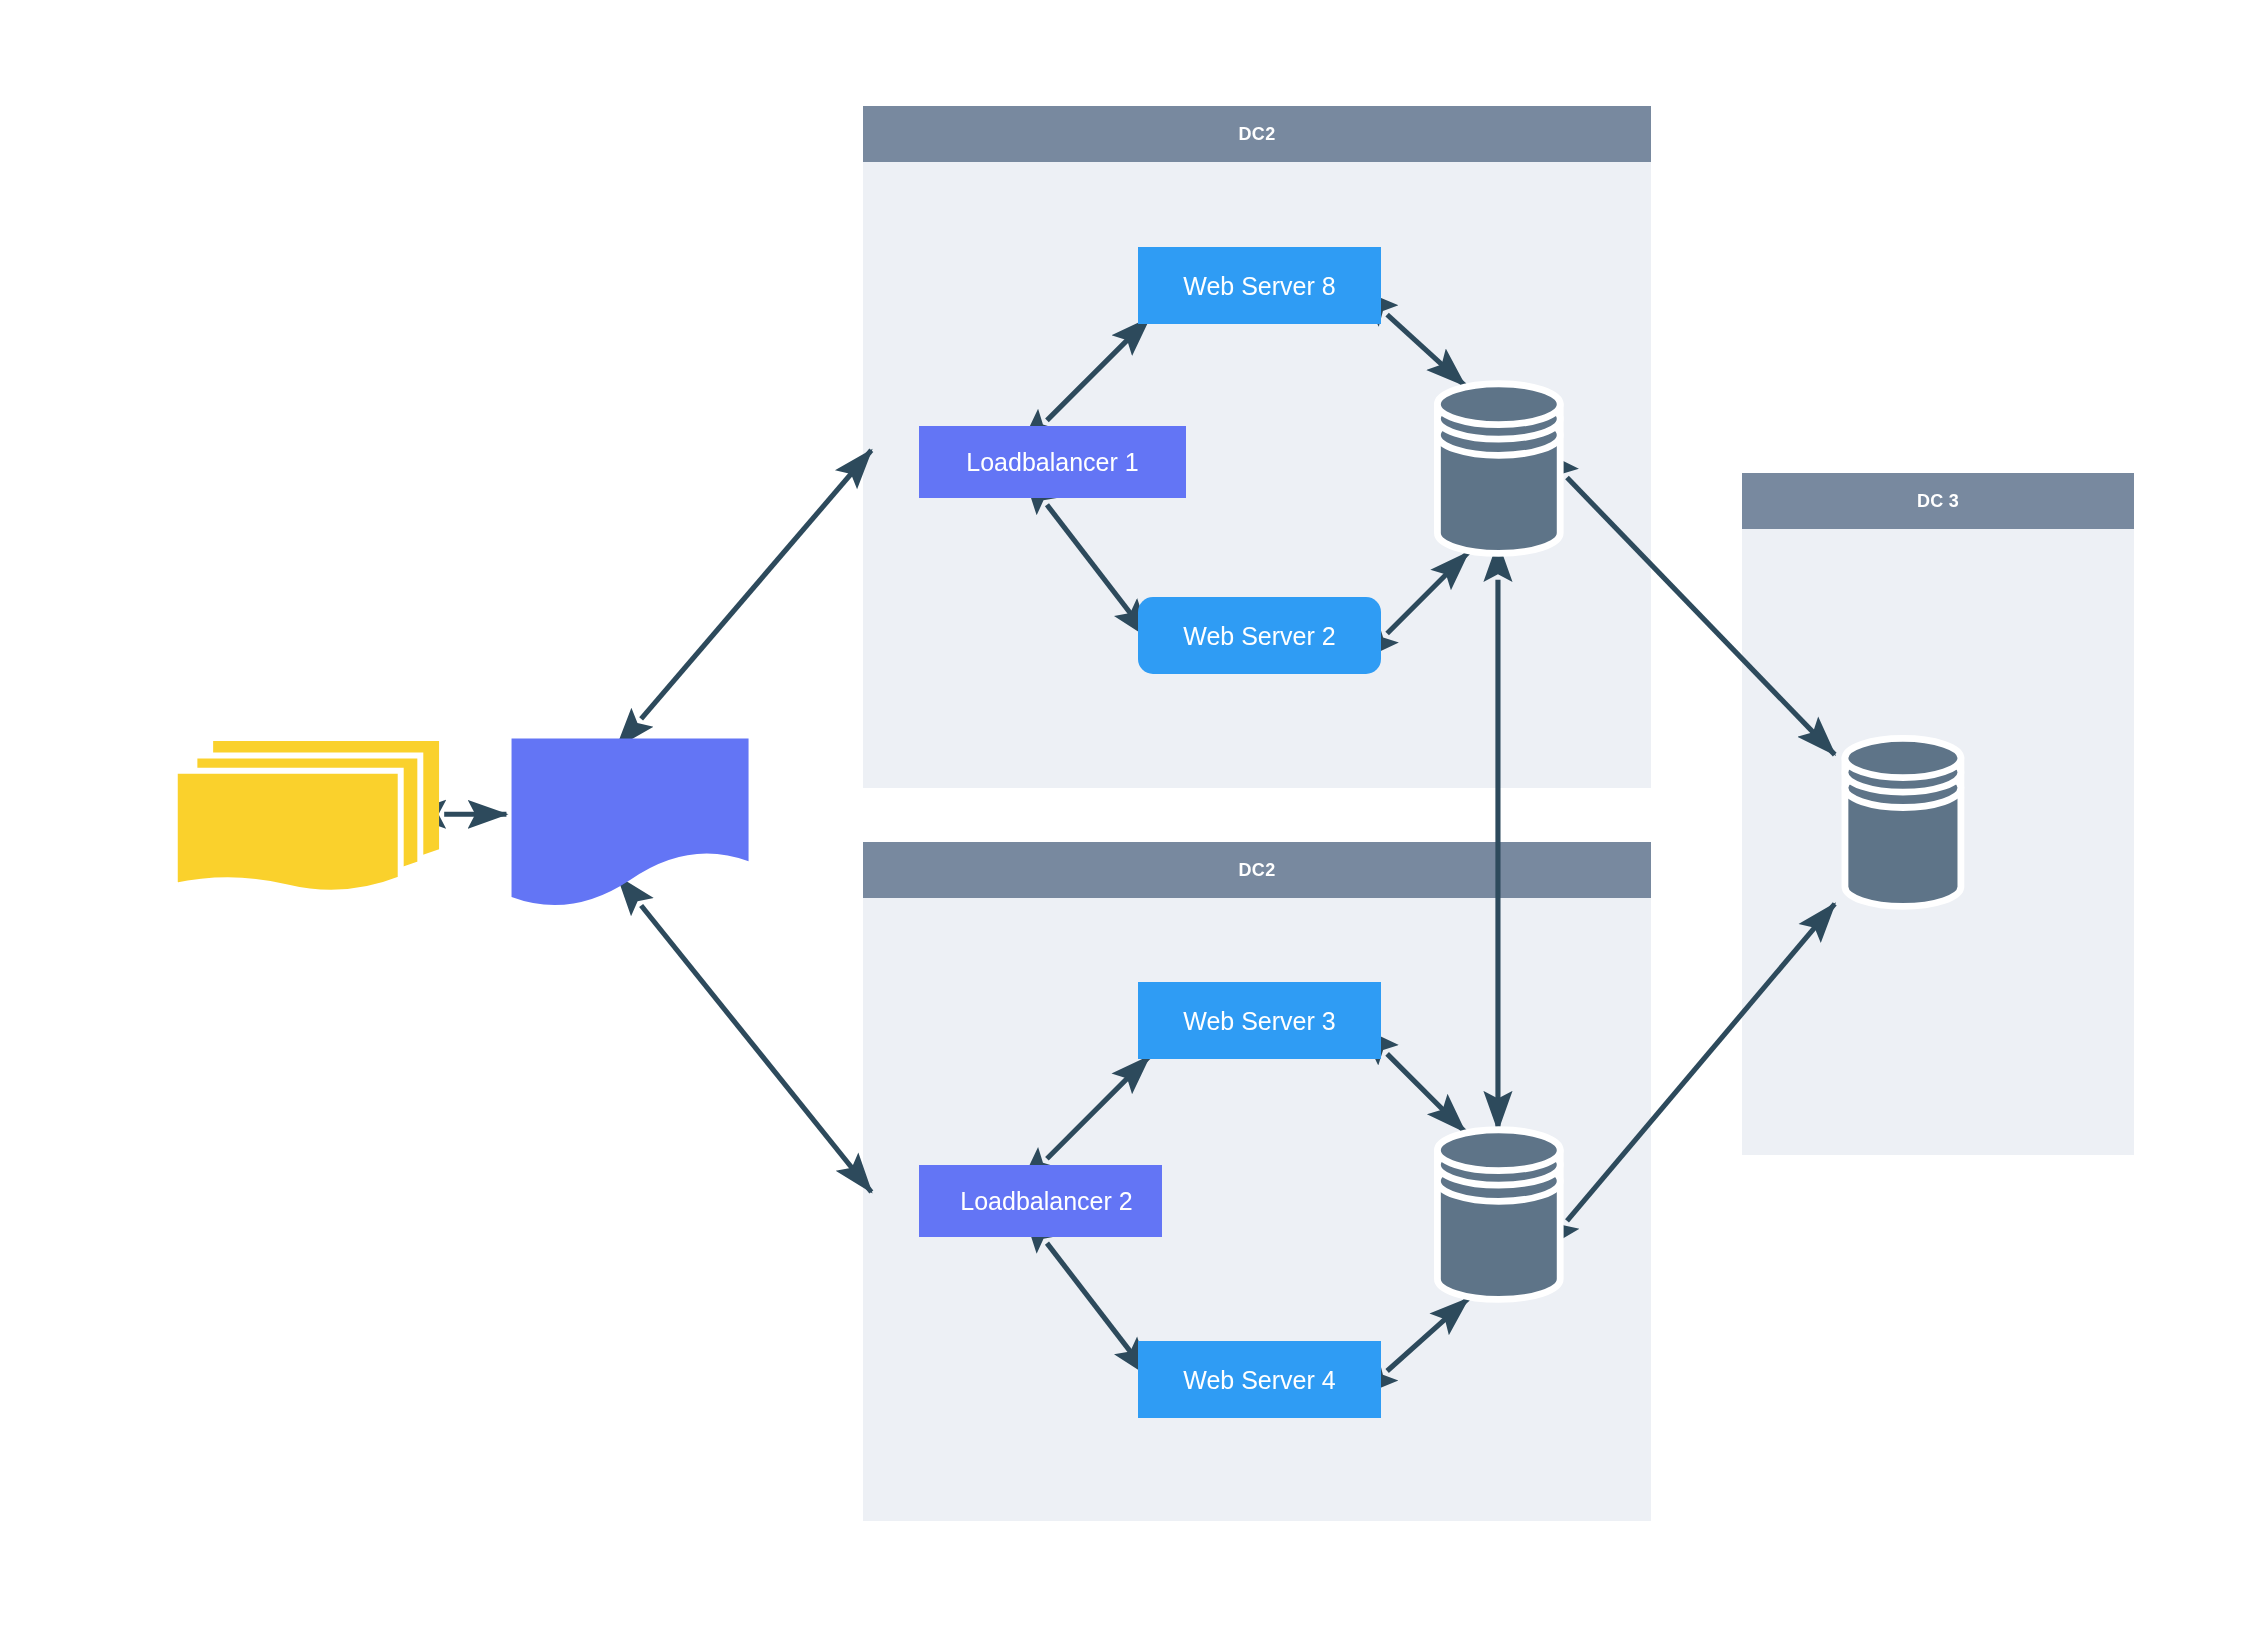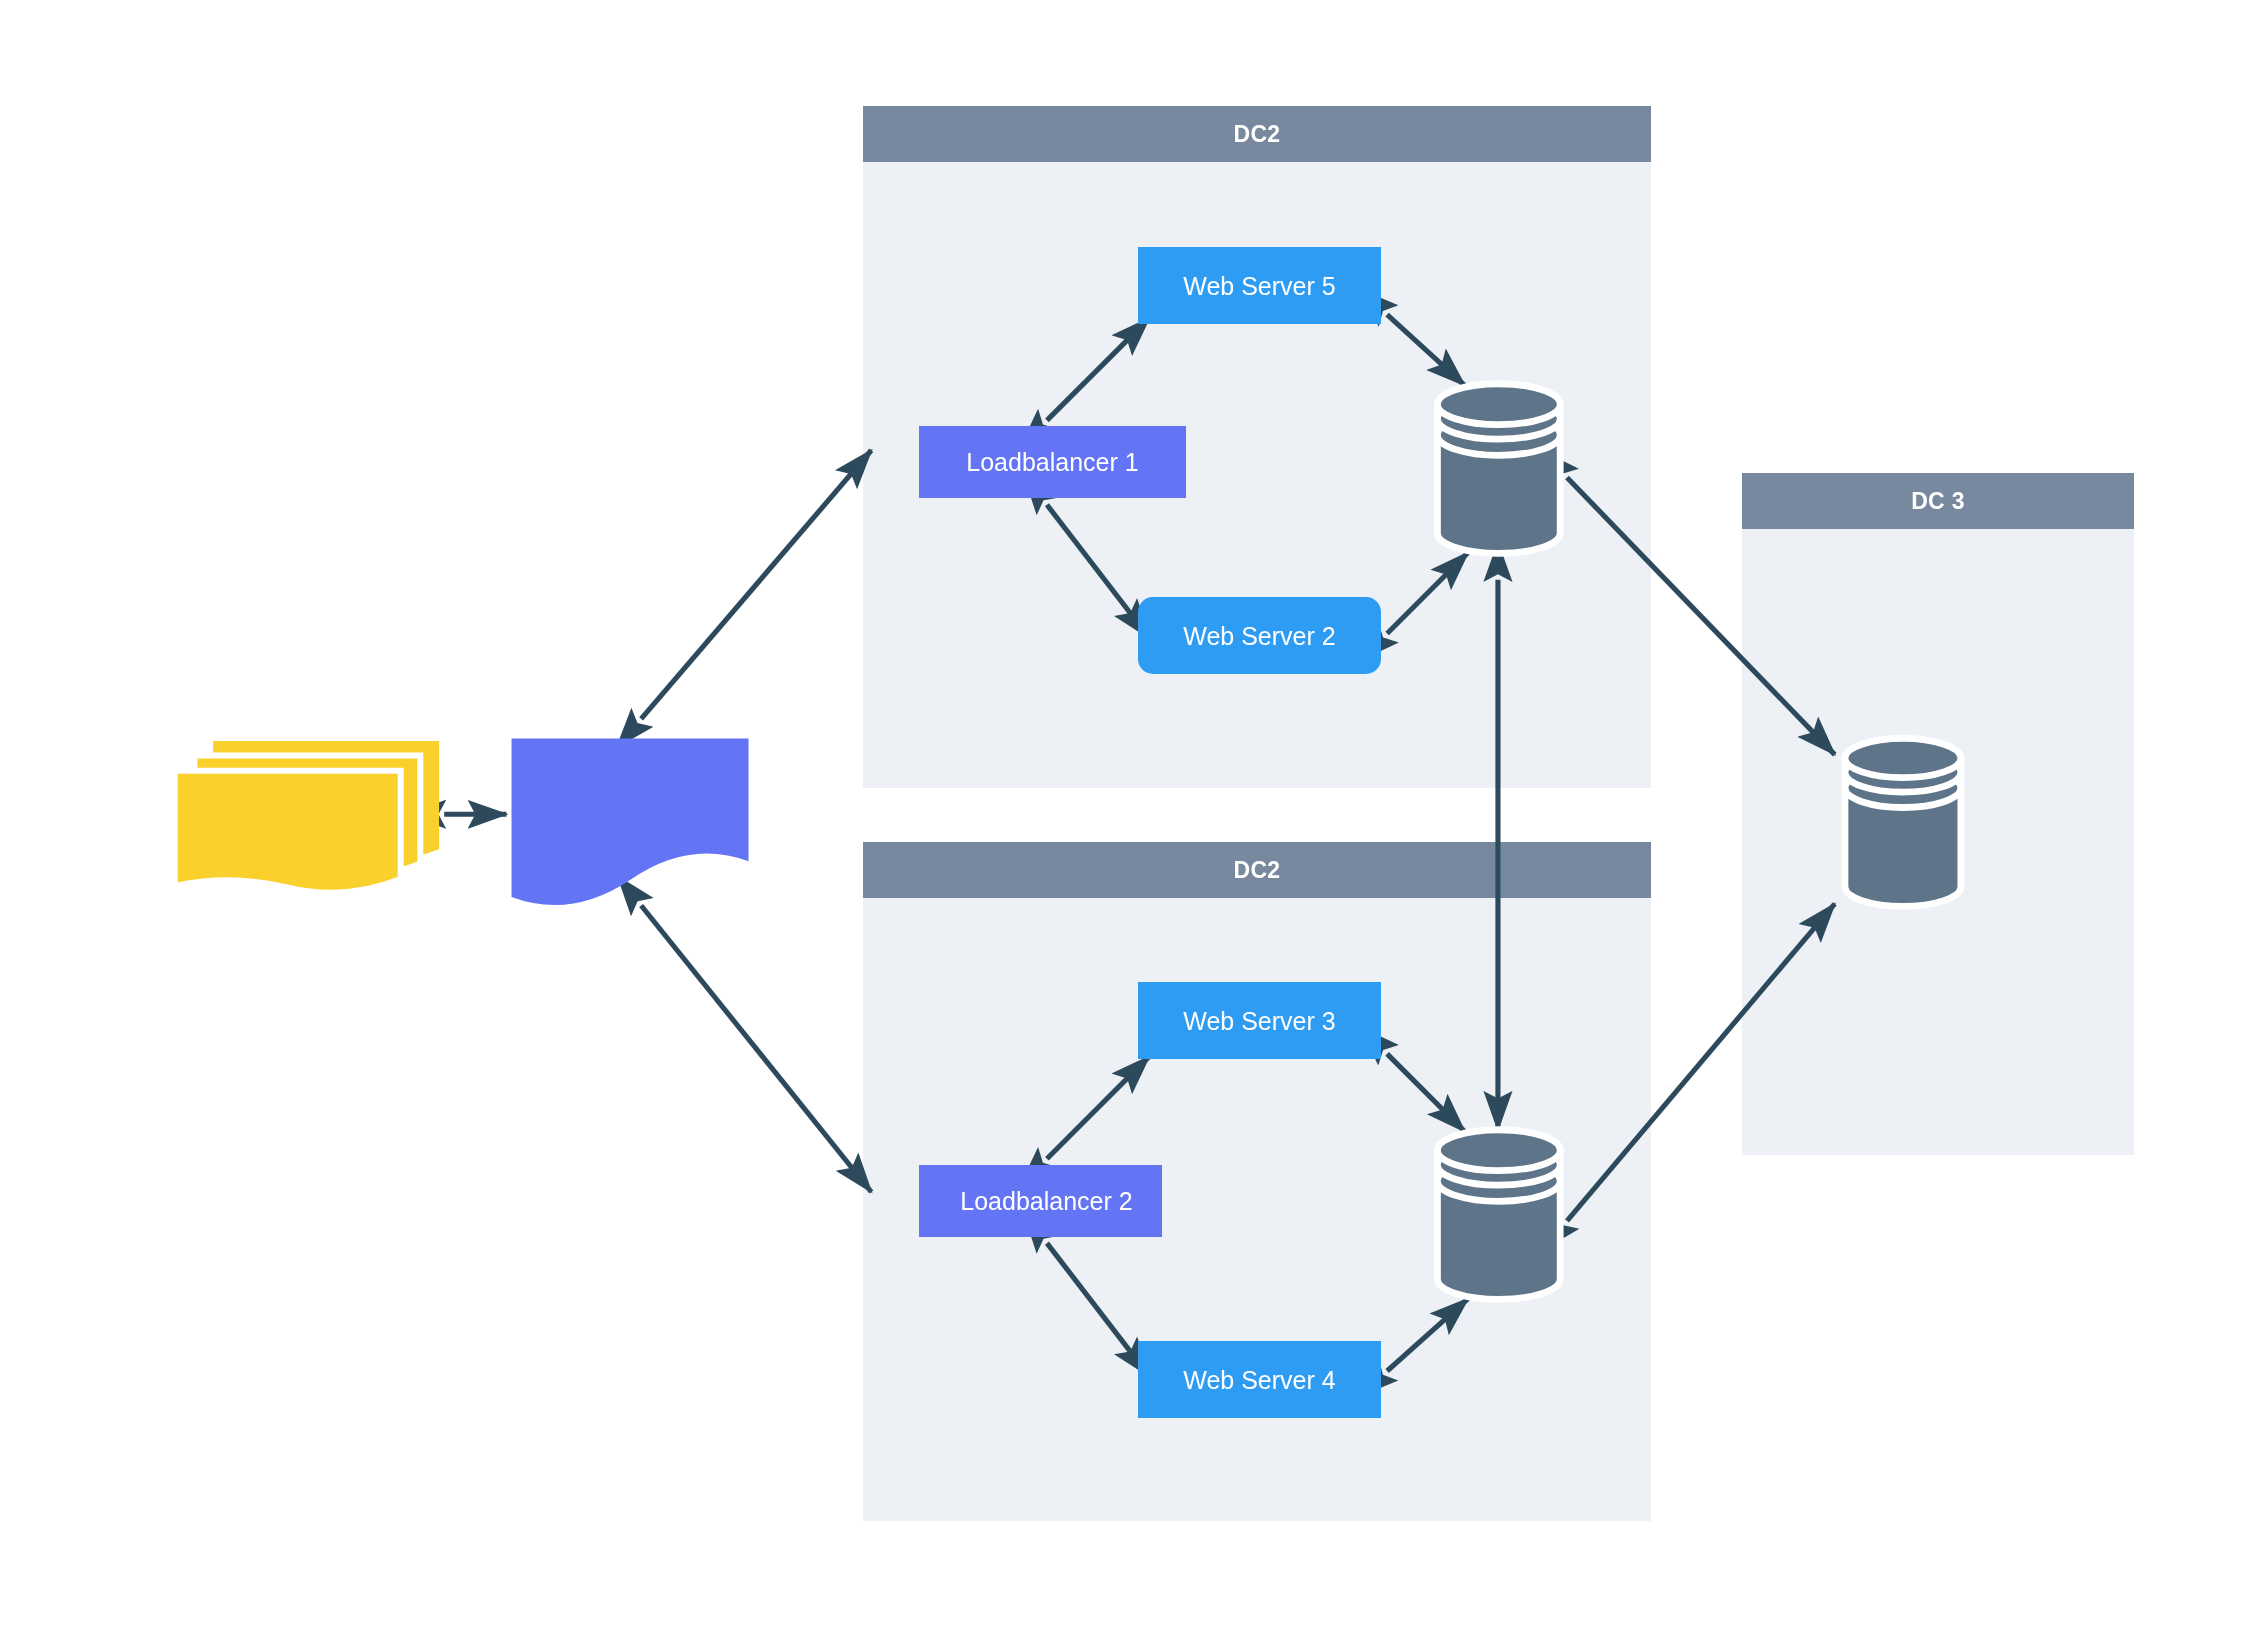--- a/index.html
+++ b/index.html
@@ -20,21 +20,21 @@
     box-sizing: border-box;
   }
   .container-header {
     position: absolute;
     left: 0;
     top: 0;
     width: 100%;
     height: 56px;
     background: #78899f;
     color: #ffffff;
-    font-size: 23px;
+    font-size: 18px;
     font-weight: bold;
     display: flex;
     align-items: center;
     justify-content: center;
     letter-spacing: 0.3px;
   }
   .container-body {
     position: absolute;
     left: 0;
     top: 56px;
@@ -172,21 +172,21 @@
     </g>
   </svg>
 
   <div class="node node-lb" id="n-loadbalancer1" style="left: 919px; top: 426px; width: 267px; height: 72px;">
     <span>Loadbalancer 1</span>
   </div>
   <div class="node node-lb" id="n-loadbalancer2" style="left: 919px; top: 1165px; width: 243px; height: 72px; padding-left: 12px;">
     <span>Loadbalancer 2</span>
   </div>
   <div class="node node-web" id="n-webserver1" style="left: 1138px; top: 247px; width: 243px; height: 77px;">
-    <span>Web Server 5</span>
+    <span>Web Server 8</span>
   </div>
   <div class="node node-web" id="n-webserver2" style="left: 1138px; top: 597px; width: 243px; height: 77px; border-radius: 15px;">
     <span>Web Server 2</span>
   </div>
   <div class="node node-web" id="n-webserver3" style="left: 1138px; top: 982px; width: 243px; height: 77px;">
     <span>Web Server 3</span>
   </div>
   <div class="node node-web" id="n-webserver4" style="left: 1138px; top: 1341px; width: 243px; height: 77px; align-items: center;">
     <span>Web Server 4</span>
   </div>

